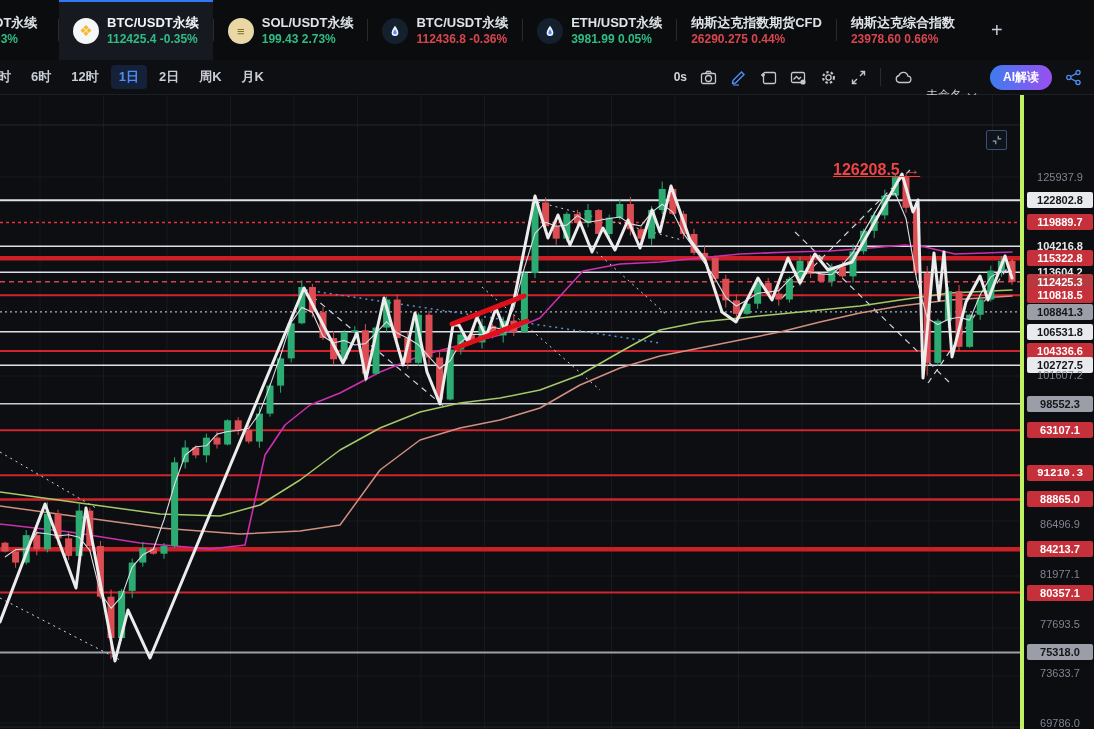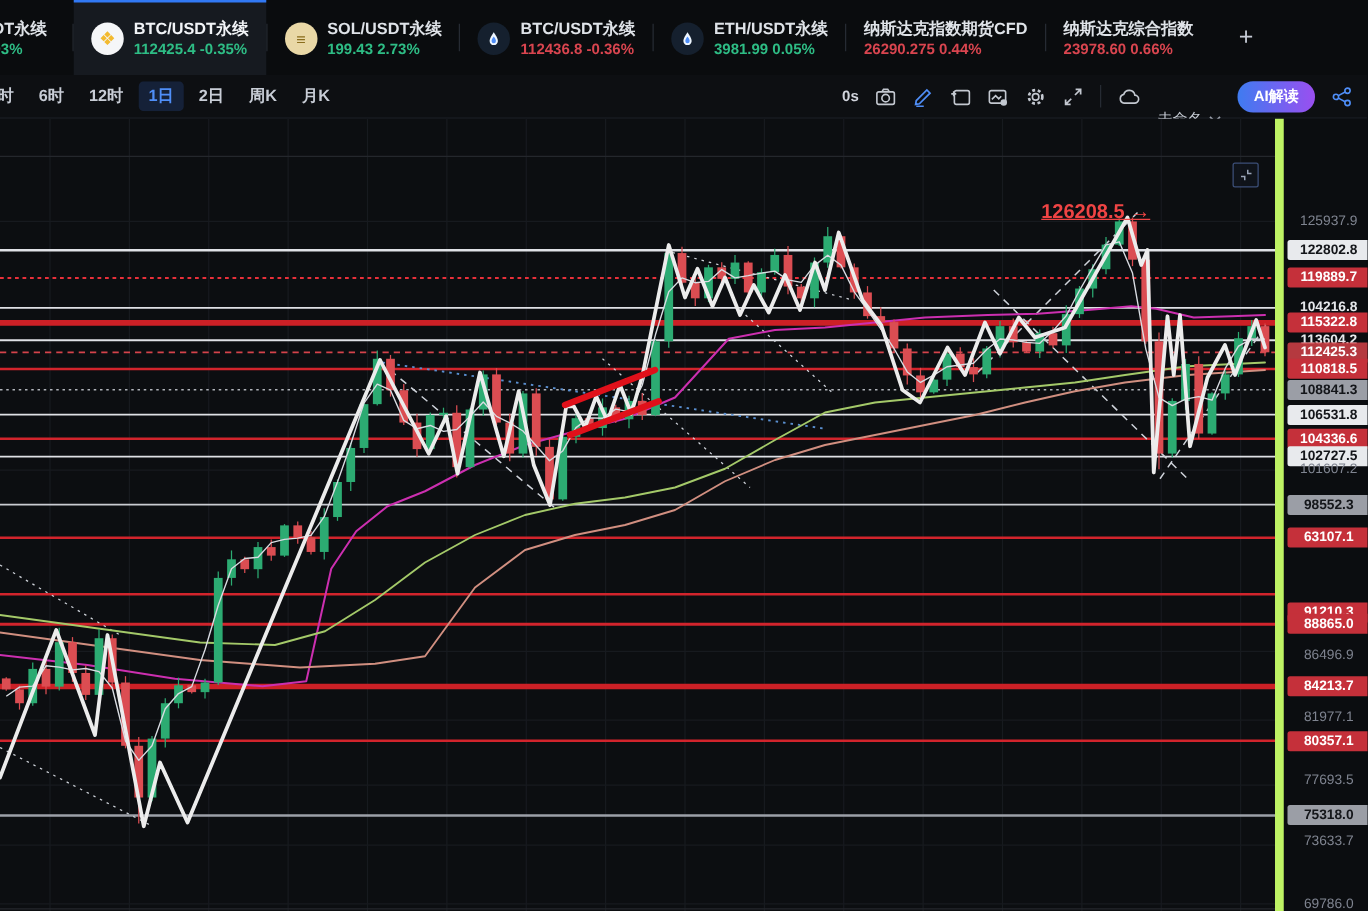--- a/index.html
+++ b/index.html
@@ -46,21 +46,21 @@
   #layout-name { font-size:12px; color:#c8cdd6; }
   #ai-btn { background:linear-gradient(90deg,#3f7bf0,#9a4ff0); color:#fff;
     font-size:12px; font-weight:700; padding:4px 13px; border-radius:13px; cursor:pointer;
     white-space:nowrap;text-align:right; }
 
   
   #chart-wrap { position:absolute; left:0; top:95px; width:1094px; height:634px;
     background:#0c0e11; }
   #chart-svg { position:absolute; left:0; top:0; }
   #axis { position:absolute; left:1020px; top:0; width:74px; height:634px;
-    border-left:7px solid #bef264; background:#0b0d10; cursor:ns-resize; }
+    border-left:4px solid #bef264; background:#0b0d10; cursor:ns-resize; }
   .axlabel { position:absolute; left:3px; width:66px; height:16px; line-height:16px;
     text-align:center; font-size:11px; border-radius:2px; white-space:nowrap; }
   .ax-tick { color:#7f8490; }
   .ax-whitetext { color:#e6e8ec; font-weight:600; }
   .ax-red { background:#c5303a; color:#fff; font-weight:700; }
   .ax-gray { background:#9b9ea6; color:#14161a; font-weight:700; }
   .ax-white { background:#e8eaed; color:#14161a; font-weight:700; }
   .ax-current { background:rgba(205,64,70,0.88); color:#fff; font-weight:700; }
 
   #annotation { position:absolute; color:#ef4444; font-size:16px; font-weight:600;
@@ -492,21 +492,21 @@
         <div class="axlabel ax-whitetext" style="top: 169.208px;">113604.2</div>
         <div class="axlabel ax-current" style="top: 178.858px;">112425.3</div>
         <div class="axlabel ax-red" style="top: 192.176px;">110818.5</div>
         <div class="axlabel ax-gray" style="top: 208.83px;">108841.3</div>
         <div class="axlabel ax-white" style="top: 228.672px;">106531.8</div>
         <div class="axlabel ax-red" style="top: 247.934px;">104336.6</div>
         <div class="axlabel ax-white" style="top: 262.312px;">102727.5</div>
         <div class="axlabel ax-tick" style="top: 272.456px;">101607.2</div>
         <div class="axlabel ax-gray" style="top: 300.697px;">98552.3</div>
         <div class="axlabel ax-red" style="top: 327.14px;">63107.1</div>
-        <div class="axlabel ax-red" style="top: 387px;">91210.3</div>
+        <div class="axlabel ax-red" style="top: 370px; font-family: Liberation Mono, monospace;">91210.3</div>
         <div class="axlabel ax-red" style="top: 396.418px;">88865.0</div>
         <div class="axlabel ax-tick" style="top: 421.405px;">86496.9</div>
         <div class="axlabel ax-red" style="top: 446.152px;">84213.7</div>
         <div class="axlabel ax-tick" style="top: 471.054px;">81977.1</div>
         <div class="axlabel ax-red" style="top: 489.519px;">80357.1</div>
         <div class="axlabel ax-tick" style="top: 520.703px;">77693.5</div>
         <div class="axlabel ax-gray" style="top: 549.43px;">75318.0</div>
         <div class="axlabel ax-tick" style="top: 570.353px;">73633.7</div>
         <div class="axlabel ax-tick" style="top: 620.003px;">69786.0</div>
       </div>

